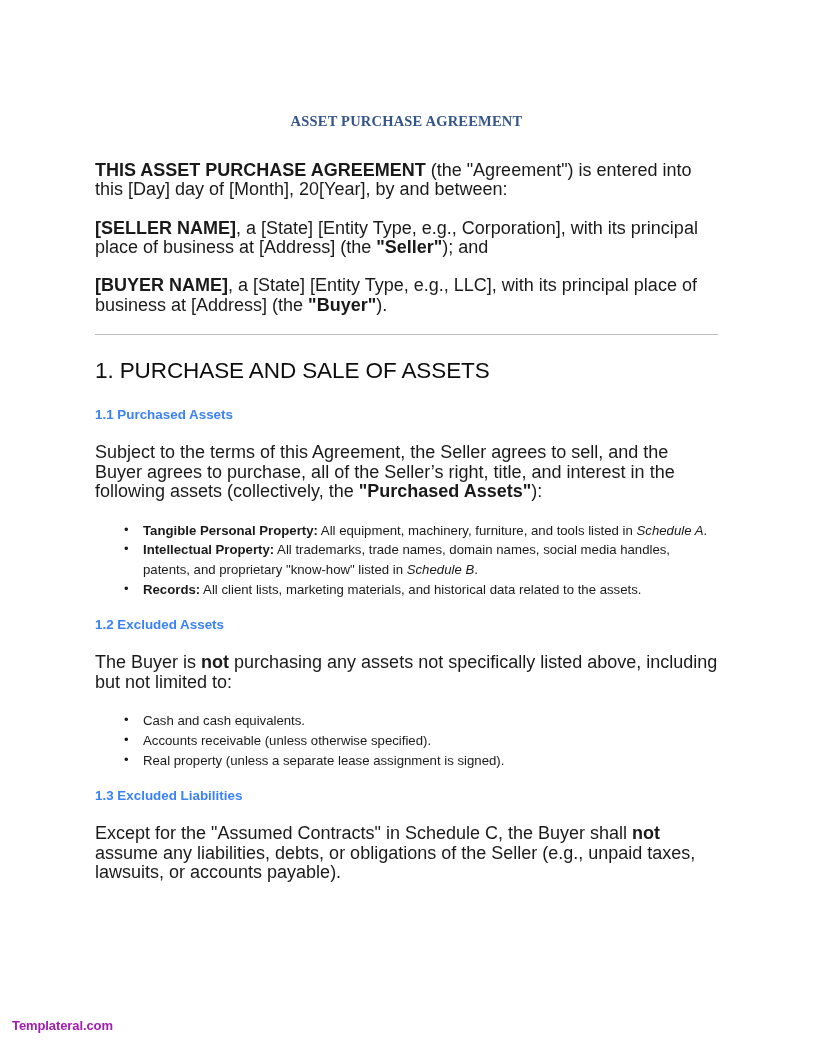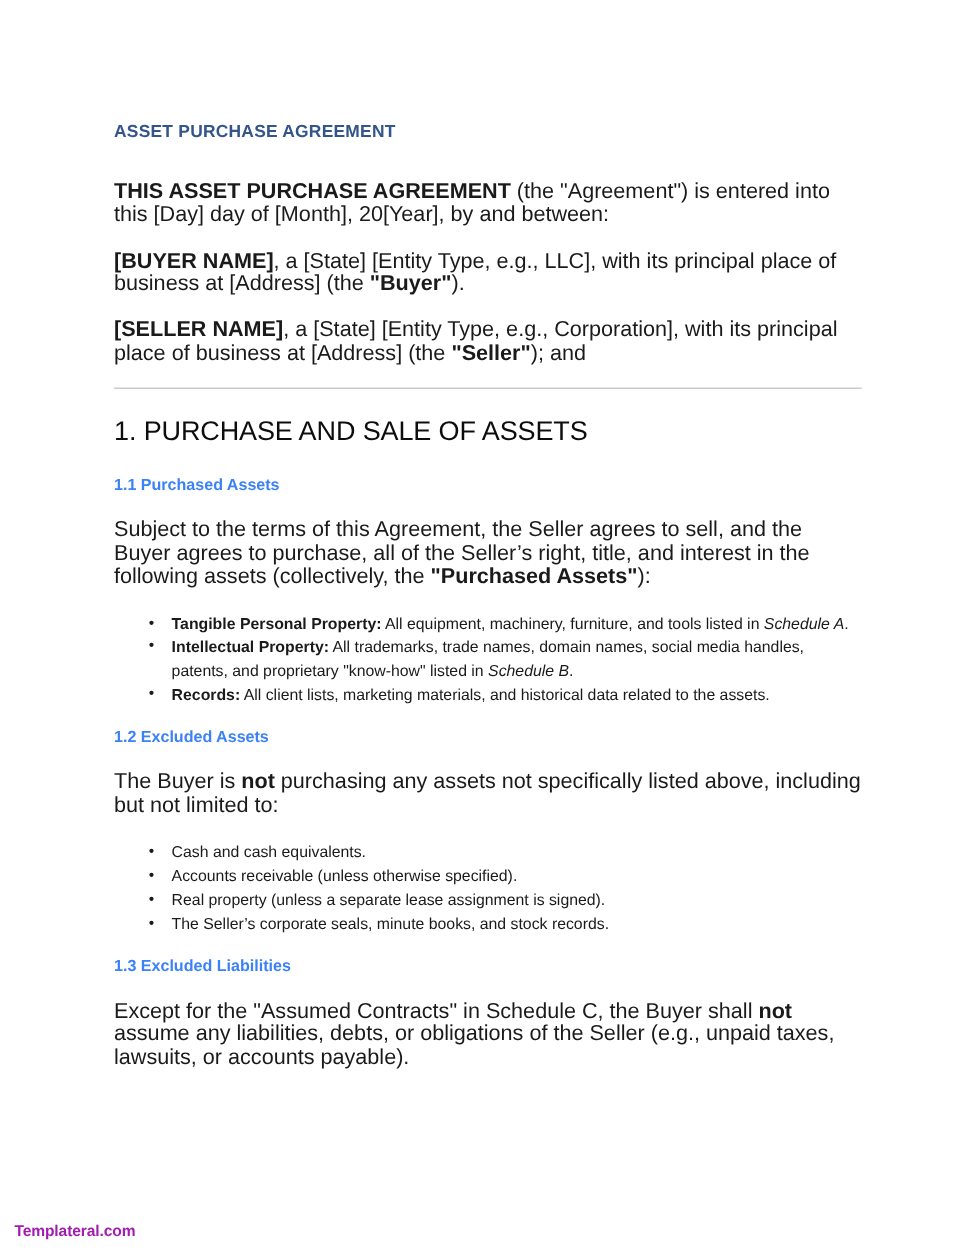--- a/index.html
+++ b/index.html
@@ -22,26 +22,28 @@
     background: #ffffff;
     box-sizing: border-box;
   }
   .content {
     position: absolute;
     left: 95px;
     top: 96px;
     width: 623px;
   }
   .doc-title {
+    text-align: center;
     color: #33558b;
     font-size: 14.5px;
     font-weight: bold;
     letter-spacing: 0.2px;
-    margin: 5px 0 30px 0;
+    margin: 16px 0 30px 0;
     line-height: 1.3;
+    font-family: Liberation Serif, serif;
   }
   p.body-para {
     font-size: 18px;
     line-height: 19.4px;
     margin: 0 0 19px 0;
     color: #1a1a1a;
     text-align: left;
   }
   p.body-para:last-child { margin-bottom: 0; }
   .b { font-weight: bold; }
@@ -104,23 +106,23 @@
 <body>
 
 <div class="page">
 
   <div class="content">
 
     <h1 class="doc-title">ASSET PURCHASE AGREEMENT</h1>
 
     <p class="body-para"><span class="b">THIS ASSET PURCHASE AGREEMENT</span><span> (the "Agreement") is entered into this [Day] day of [Month], 20[Year], by and between:</span></p>
 
+    <p class="body-para"><span class="b">[SELLER NAME]</span><span>, a [State] [Entity Type, e.g., Corporation], with its principal place of business at [Address] (the </span><span class="b">"Seller"</span><span>); and</span></p>
+
     <p class="body-para"><span class="b">[BUYER NAME]</span><span>, a [State] [Entity Type, e.g., LLC], with its principal place of business at [Address] (the </span><span class="b">"Buyer"</span><span>).</span></p>
-
-    <p class="body-para"><span class="b">[SELLER NAME]</span><span>, a [State] [Entity Type, e.g., Corporation], with its principal place of business at [Address] (the </span><span class="b">"Seller"</span><span>); and</span></p>
 
     <hr class="divider">
 
     <h2 class="h1-main">1. PURCHASE AND SALE OF ASSETS</h2>
 
     <h3 class="h2-sub">1.1 Purchased Assets</h3>
 
     <p class="body-para"><span>Subject to the terms of this Agreement, the Seller agrees to sell, and the Buyer agrees to purchase, all of the Seller’s right, title, and interest in the following assets (collectively, the </span><span class="b">"Purchased Assets"</span><span>):</span></p>
 
     <ul class="bullets">
@@ -130,21 +132,20 @@
     </ul>
 
     <h3 class="h2-sub">1.2 Excluded Assets</h3>
 
     <p class="body-para"><span>The Buyer is </span><span class="b">not</span><span> purchasing any assets not specifically listed above, including but not limited to:</span></p>
 
     <ul class="bullets">
       <li>Cash and cash equivalents.</li>
       <li>Accounts receivable (unless otherwise specified).</li>
       <li>Real property (unless a separate lease assignment is signed).</li>
-      <li>The Seller’s corporate seals, minute books, and stock records.</li>
     </ul>
 
     <h3 class="h2-sub">1.3 Excluded Liabilities</h3>
 
     <p class="body-para"><span>Except for the "Assumed Contracts" in Schedule C, the Buyer shall </span><span class="b">not</span><span> assume any liabilities, debts, or obligations of the Seller (e.g., unpaid taxes, lawsuits, or accounts payable).</span></p>
 
   </div>
 
   <div class="footer">Templateral.com</div>
 

